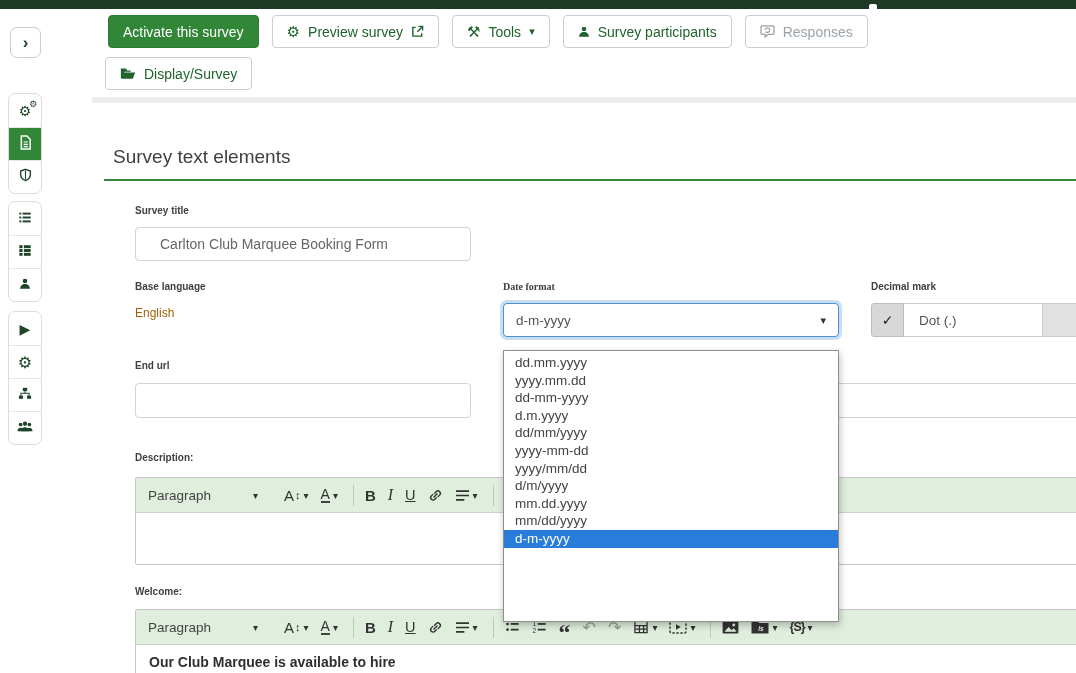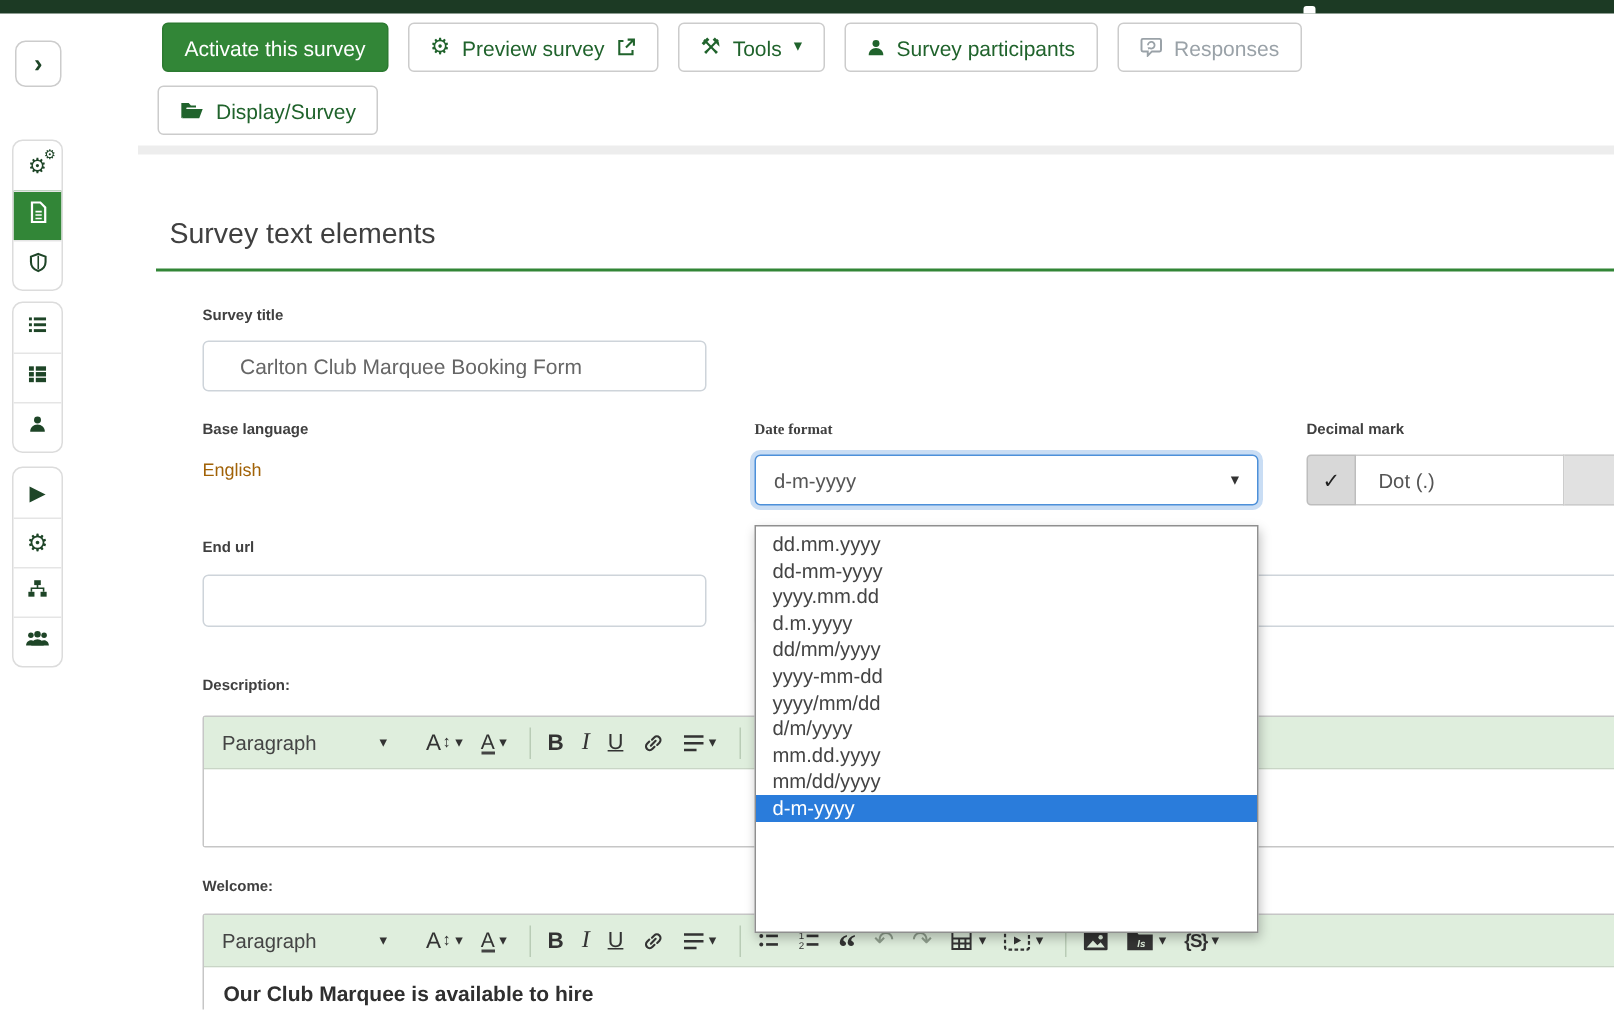--- a/index.html
+++ b/index.html
@@ -521,22 +521,22 @@
       </div>
   </div>
   <div class="ed-content" style="height:40px;">
     <span class="welcome-text">Our Club Marquee is available to hire</span>
   </div>
 </div>
 
 <div class="dropdown">
 
 <div class="dd-option">dd.mm.yyyy</div>
+    <div class="dd-option">yyyy.mm.dd</div>
     <div class="dd-option">dd-mm-yyyy</div>
-    <div class="dd-option">yyyy.mm.dd</div>
     <div class="dd-option">d.m.yyyy</div>
     <div class="dd-option">dd/mm/yyyy</div>
     <div class="dd-option">yyyy-mm-dd</div>
     <div class="dd-option">yyyy/mm/dd</div>
     <div class="dd-option">d/m/yyyy</div>
     <div class="dd-option">mm.dd.yyyy</div>
     <div class="dd-option">mm/dd/yyyy</div>
     <div class="dd-option selected">d-m-yyyy</div>
   </div>
 

